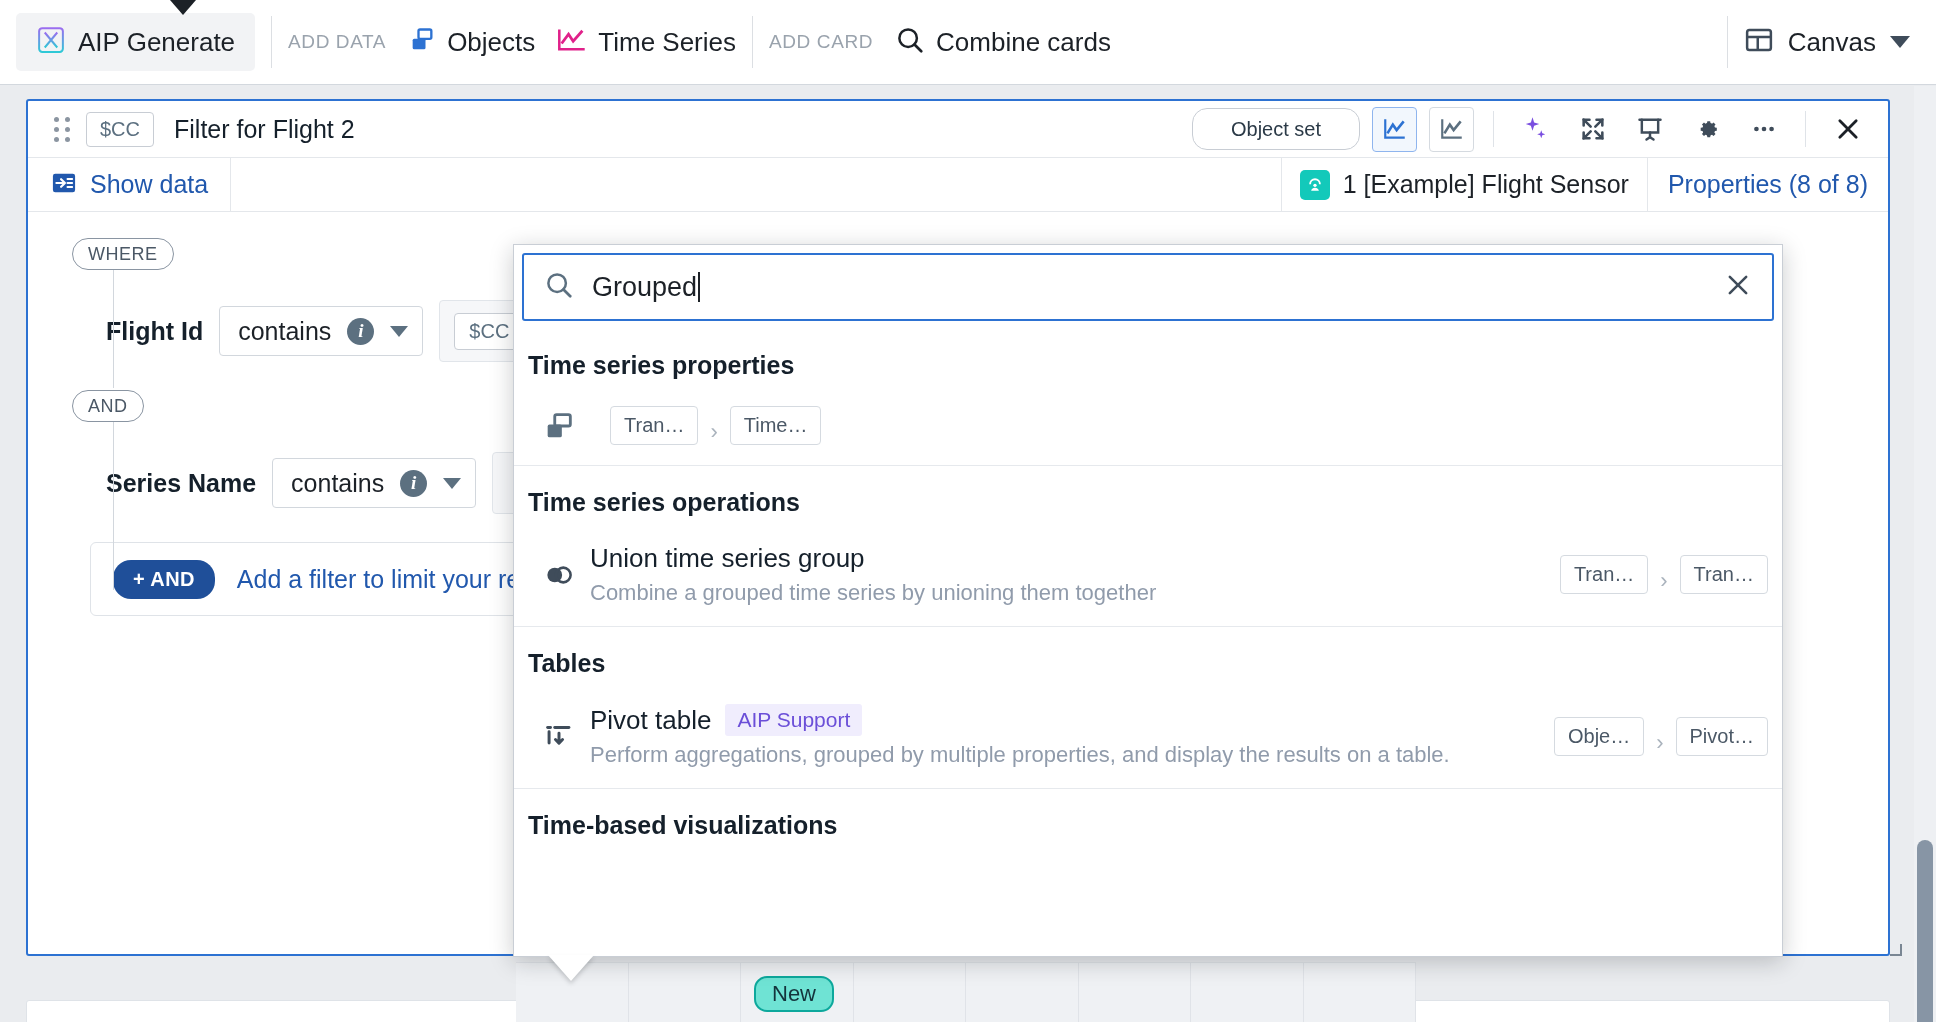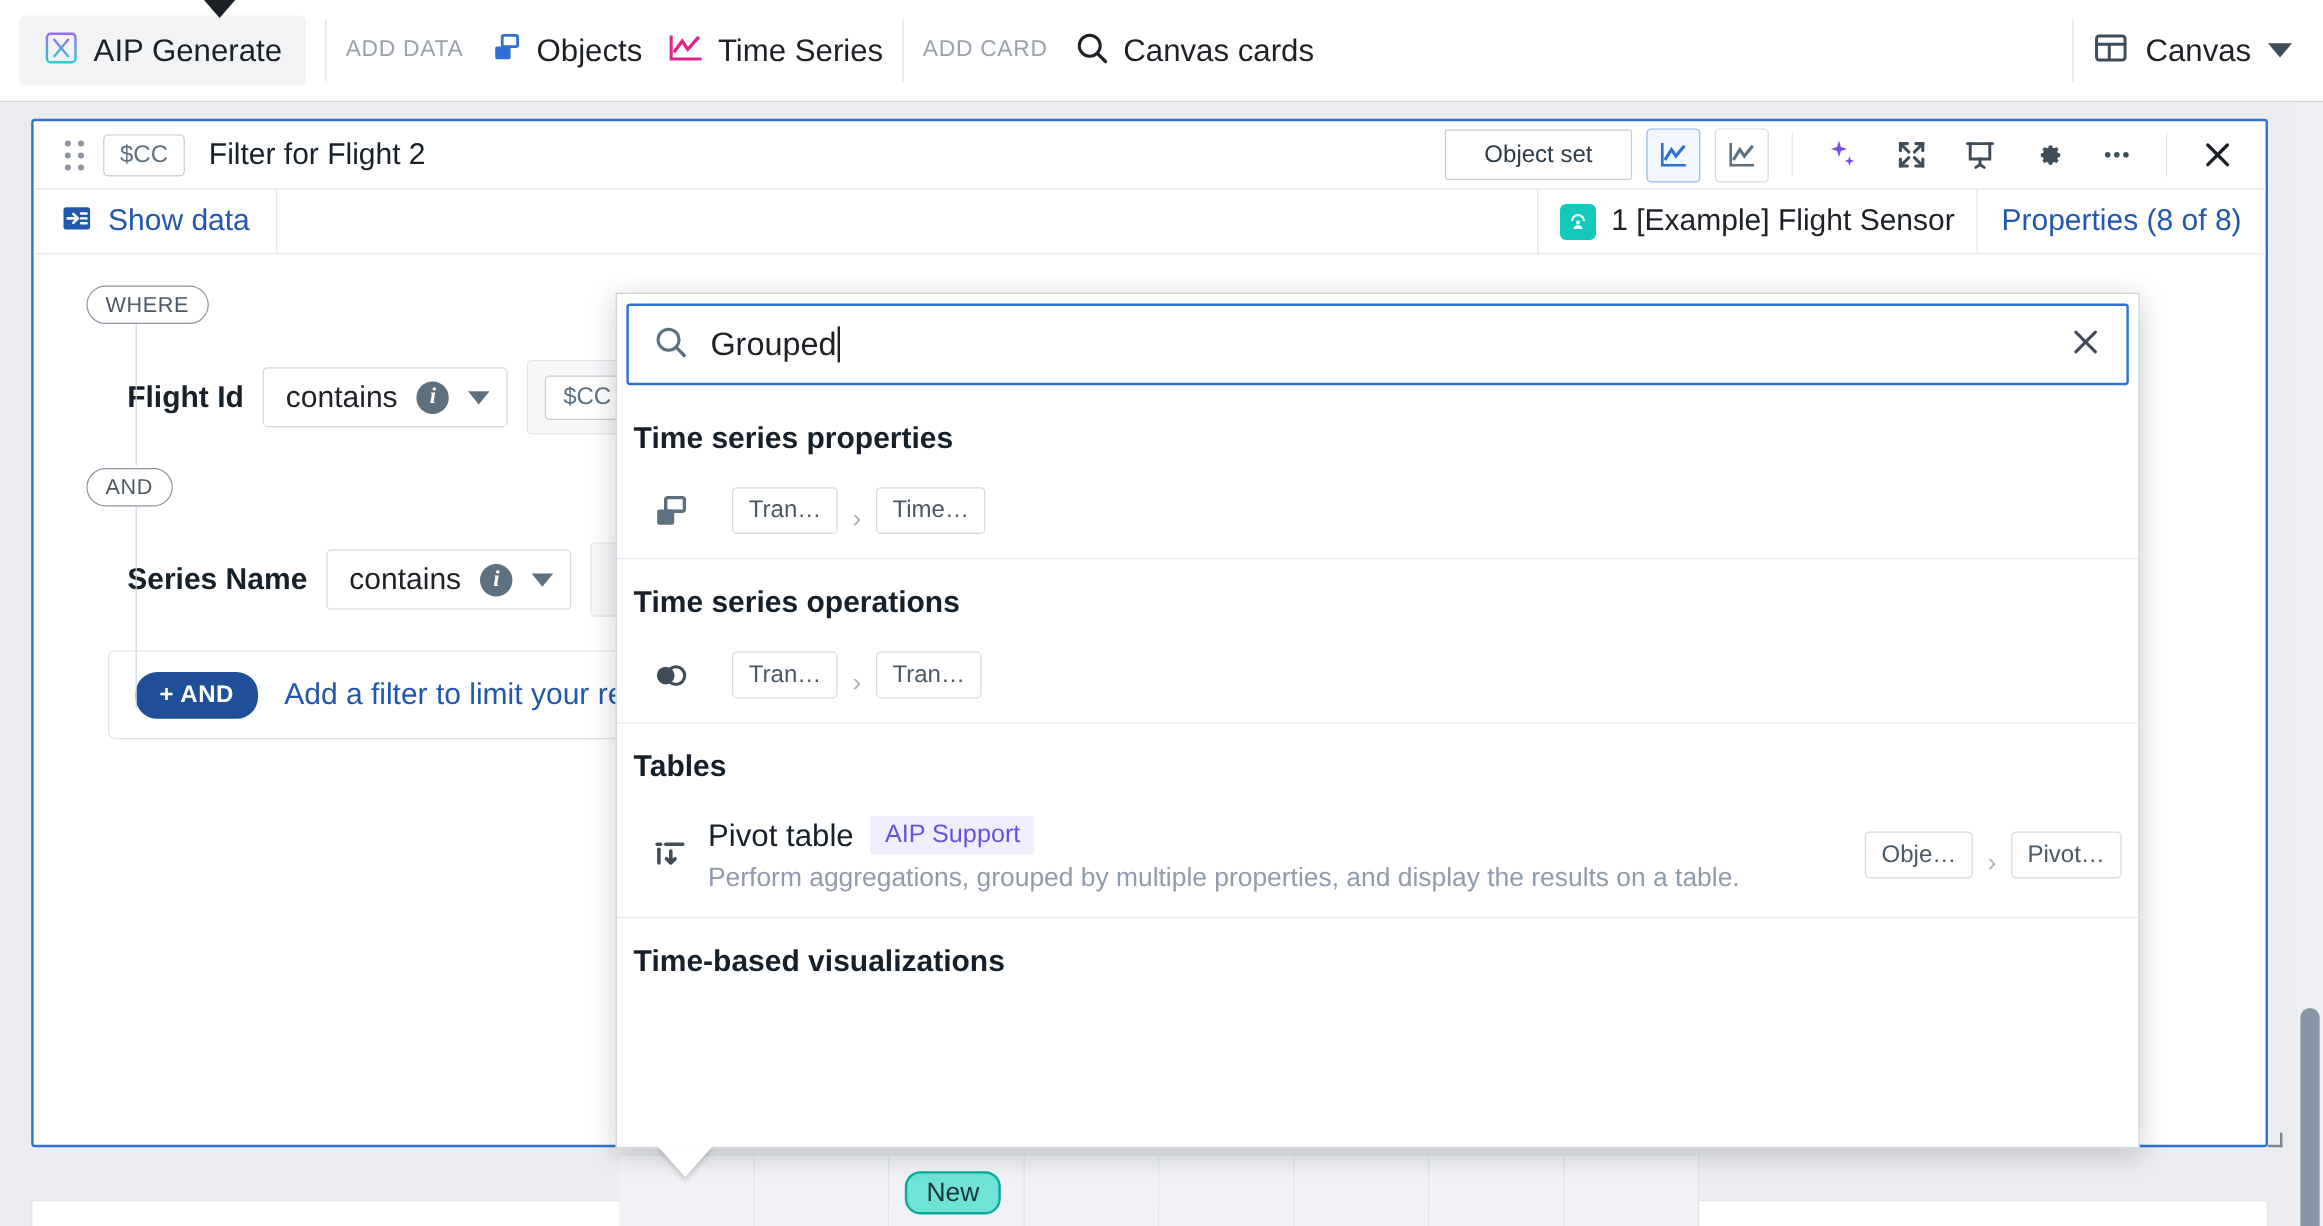--- a/index.html
+++ b/index.html
@@ -61,22 +61,22 @@
   }
   .drag-dots i { width: 5px; height: 5px; background: #8b95a1; border-radius: 50%; display: block; }
   .cc-chip {
     border: 1px solid #c8cdd4; border-radius: 4px;
     padding: 5px 13px; font-size: 20px; color: #5c7080;
     background: #fff; cursor: pointer;
   }
   .card-title { font-size: 25px; color: #15202b; margin-left: 20px; }
   .card-hdr-right { margin-left: auto; display: flex; align-items: center; gap: 12px; padding-right: 4px; }
   .objset-btn {
-    border: 1px solid #c8cdd4; border-radius: 2px; background: #fff;
-    height: 42px; width: 156px; font-size: 20px; color: #2b3a47;
+    border: 1px solid #c8cdd4; border-radius: 15px; background: #fff;
+    height: 42px; width: 168px; font-size: 20px; color: #2b3a47;
     display: flex; align-items: center; justify-content: center; cursor: pointer;
   }
   .icon-btn {
     width: 45px; height: 45px; border-radius: 4px;
     display: flex; align-items: center; justify-content: center; cursor: pointer;
     border: 1px solid transparent; background: transparent;
   }
   .icon-btn.sel { border-color: #8fb5ee; background: #f2f7fd; }
   .icon-btn.outline { border-color: #d5dae0; }
   .vdiv { width: 1px; height: 36px; background: #dfe3e8; margin: 0 7px; }
@@ -289,21 +289,21 @@
 
   <div class="tb-group">
     <span class="tb-muted">ADD CARD</span>
     <span class="tb-item">
       <span>
         <svg width="30" height="30" viewBox="0 0 24 24">
           <circle cx="10.5" cy="10.5" r="7" fill="none" stroke="#1c2127" stroke-width="2"></circle>
           <path d="M15.6 15.6 L21 21" stroke="#1c2127" stroke-width="2.2" stroke-linecap="round"></path>
         </svg>
       </span>
-      <span class="label">Canvas cards</span>
+      <span class="label">Combine cards</span>
     </span>
   </div>
 
   <div class="tb-right">
     <div class="tb-sep"></div>
     <div class="canvas-btn">
       <span>
         <svg width="30" height="30" viewBox="0 0 24 24">
           <rect x="2.5" y="4" width="19" height="16" rx="1.8" fill="none" stroke="#3f4c5a" stroke-width="2"></rect>
           <path d="M2.5 9.5 H21.5 M11 9.5 V20" stroke="#3f4c5a" stroke-width="2"></path>
@@ -496,20 +496,26 @@
     </div>
 
     <div class="sec-title">Time series operations</div>
     <div class="res-row">
       <span class="res-ico">
         <svg width="34" height="34" viewBox="0 0 24 24" fill="#3f4c5a">
           <circle cx="9" cy="12" r="5.2"></circle>
           <circle cx="15" cy="12" r="5.2" fill="none" stroke="#3f4c5a" stroke-width="1.8"></circle>
         </svg>
       </span>
+      <span class="res-text">
+        <span class="res-title-line">
+          <span class="res-title">Union time series group</span>
+        </span>
+        <span class="res-desc" style="display:block;">Combine a grouped time series by unioning them together</span>
+      </span>
       <span class="tagset">
         <span class="tag">Tran…</span>
         <span class="tag-sep">›</span>
         <span class="tag">Tran…</span>
       </span>
     </div>
 
     <div class="sec-title">Tables</div>
     <div class="res-row">
       <span class="res-ico">

